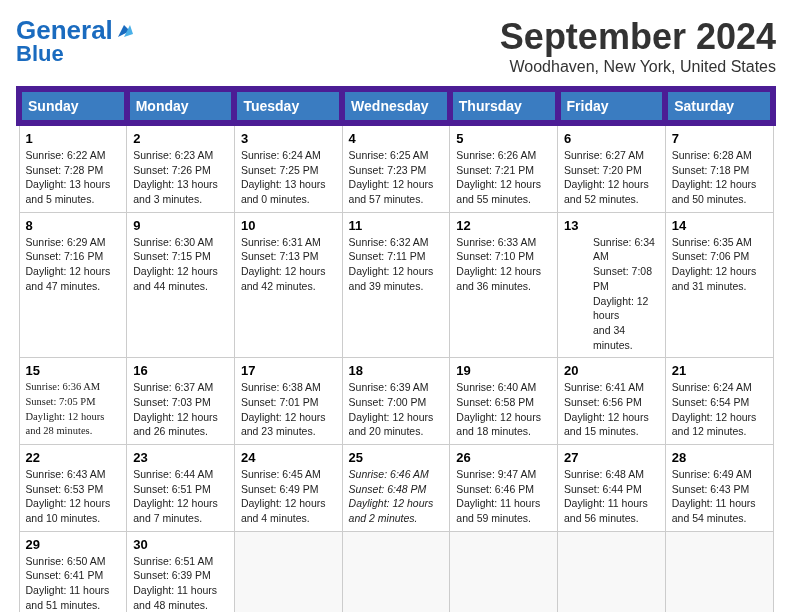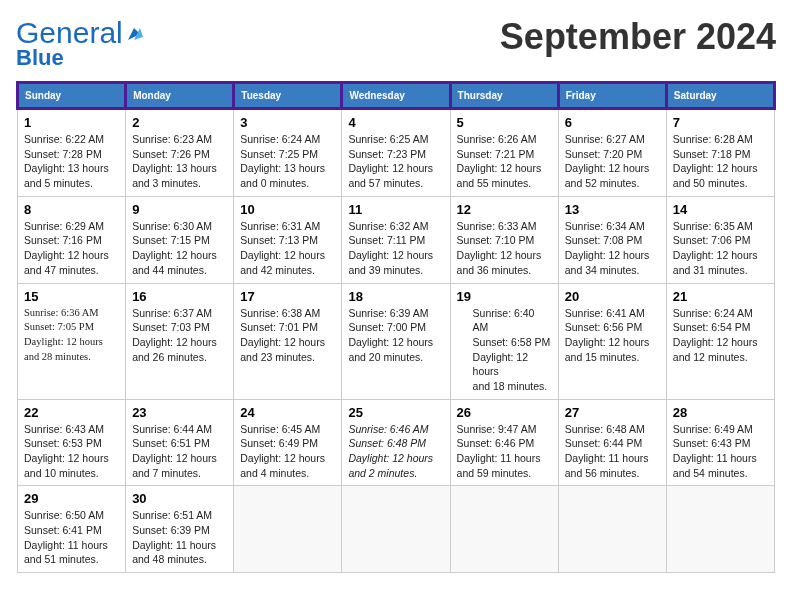--- a/index.html
+++ b/index.html
@@ -14,22 +14,22 @@
       display: flex;
       justify-content: space-between;
       align-items: flex-start;
       margin-bottom: 10px;
     }
     .logo {
       display: flex;
       align-items: flex-start;
     }
     .logo-text {
-      font-size: 30px;
-      font-weight: normal;
+      font-size: 26px;
+      font-weight: bold;
       color: #333;
       line-height: 1.1;
     }
     .logo-text span {
       color: #1a6bbf;
     }
     .logo-icon {
       width: 18px;
       height: 18px;
       margin-left: 2px;
@@ -50,23 +50,23 @@
     .calendar {
       width: 100%;
       border-collapse: collapse;
       font-size: 11px;
     }
     .calendar th {
       background-color: #3a7cc1;
       color: #fff;
       padding: 6px 6px;
       text-align: left;
-      font-size: 10px;
+      font-size: 14px;
       font-weight: bold;
-      border: 3px solid #4c1d95;
+      border: 6px solid #4c1d95;
     }
     .calendar td {
       border: 1px solid #ccc;
       padding: 5px 6px;
       vertical-align: top;
       width: calc(100% / 7);
       min-height: 80px;
     }
     .calendar td.empty {
       background: #f8f8f8;
@@ -96,20 +96,21 @@
         <svg class="logo-icon" viewBox="0 0 30 30" fill="none">
           <polygon points="5,25 15,5 25,15" fill="#1a6bbf"></polygon>
           <polygon points="15,25 25,5 30,20" fill="#4ab0e8"></polygon>
         </svg>
       </div>
       <div style="font-size:22px;font-weight:bold;color:#1a6bbf;margin-top:-4px;">Blue</div>
     </div>
   </div>
   <div class="title-area">
     <div class="month-title">September 2024</div>
+    <div class="location-title">Woodhaven, New York, United States</div>
   </div>
 </div>
 
 <table class="calendar">
   <thead>
     <tr>
     <th>Sunday</th>
         <th>Monday</th>
         <th>Tuesday</th>
         <th>Wednesday</th>
@@ -201,21 +202,21 @@
         </td>
         <td>
           <span class="day-num">12</span>
           <div class="cell-text" style="white-space: pre-wrap;">Sunrise: 6:33 AM
 Sunset: 7:10 PM
 Daylight: 12 hours
 and 36 minutes.</div>
         </td>
         <td>
           <span class="day-num">13</span>
-          <div class="cell-text" style="white-space: pre-wrap;">Sunrise: 6:34 AM
+          <div class="cell-text" style="white-space: pre-wrap; margin-left: 29px;">Sunrise: 6:34 AM
 Sunset: 7:08 PM
 Daylight: 12 hours
 and 34 minutes.</div>
         </td>
         <td>
           <span class="day-num">14</span>
           <div class="cell-text" style="white-space: pre-wrap;">Sunrise: 6:35 AM
 Sunset: 7:06 PM
 Daylight: 12 hours
 and 31 minutes.</div>
@@ -245,21 +246,21 @@
         </td>
         <td>
           <span class="day-num">18</span>
           <div class="cell-text" style="white-space: pre-wrap;">Sunrise: 6:39 AM
 Sunset: 7:00 PM
 Daylight: 12 hours
 and 20 minutes.</div>
         </td>
         <td>
           <span class="day-num">19</span>
-          <div class="cell-text" style="white-space: pre-wrap; margin-left: 16px;">Sunrise: 6:40 AM
+          <div class="cell-text" style="white-space: pre-wrap;">Sunrise: 6:40 AM
 Sunset: 6:58 PM
 Daylight: 12 hours
 and 18 minutes.</div>
         </td>
         <td>
           <span class="day-num">20</span>
           <div class="cell-text" style="white-space: pre-wrap;">Sunrise: 6:41 AM
 Sunset: 6:56 PM
 Daylight: 12 hours
 and 15 minutes.</div>

